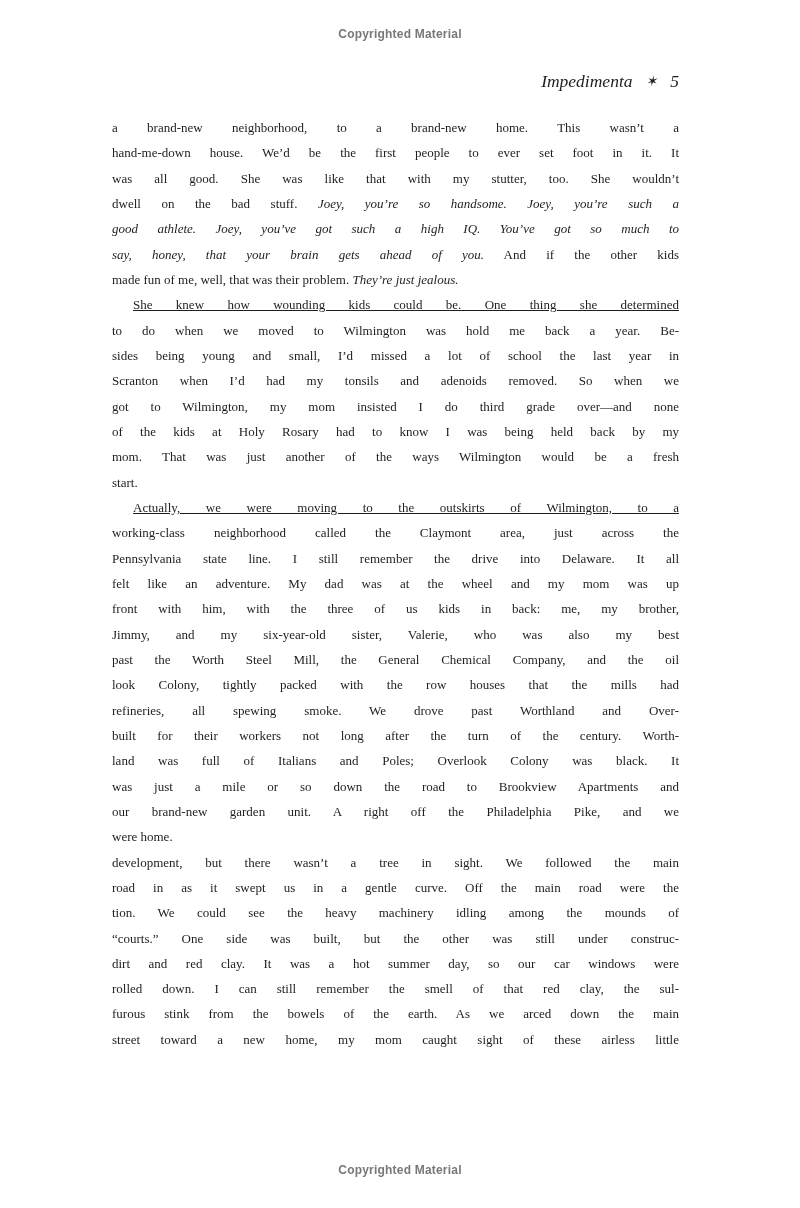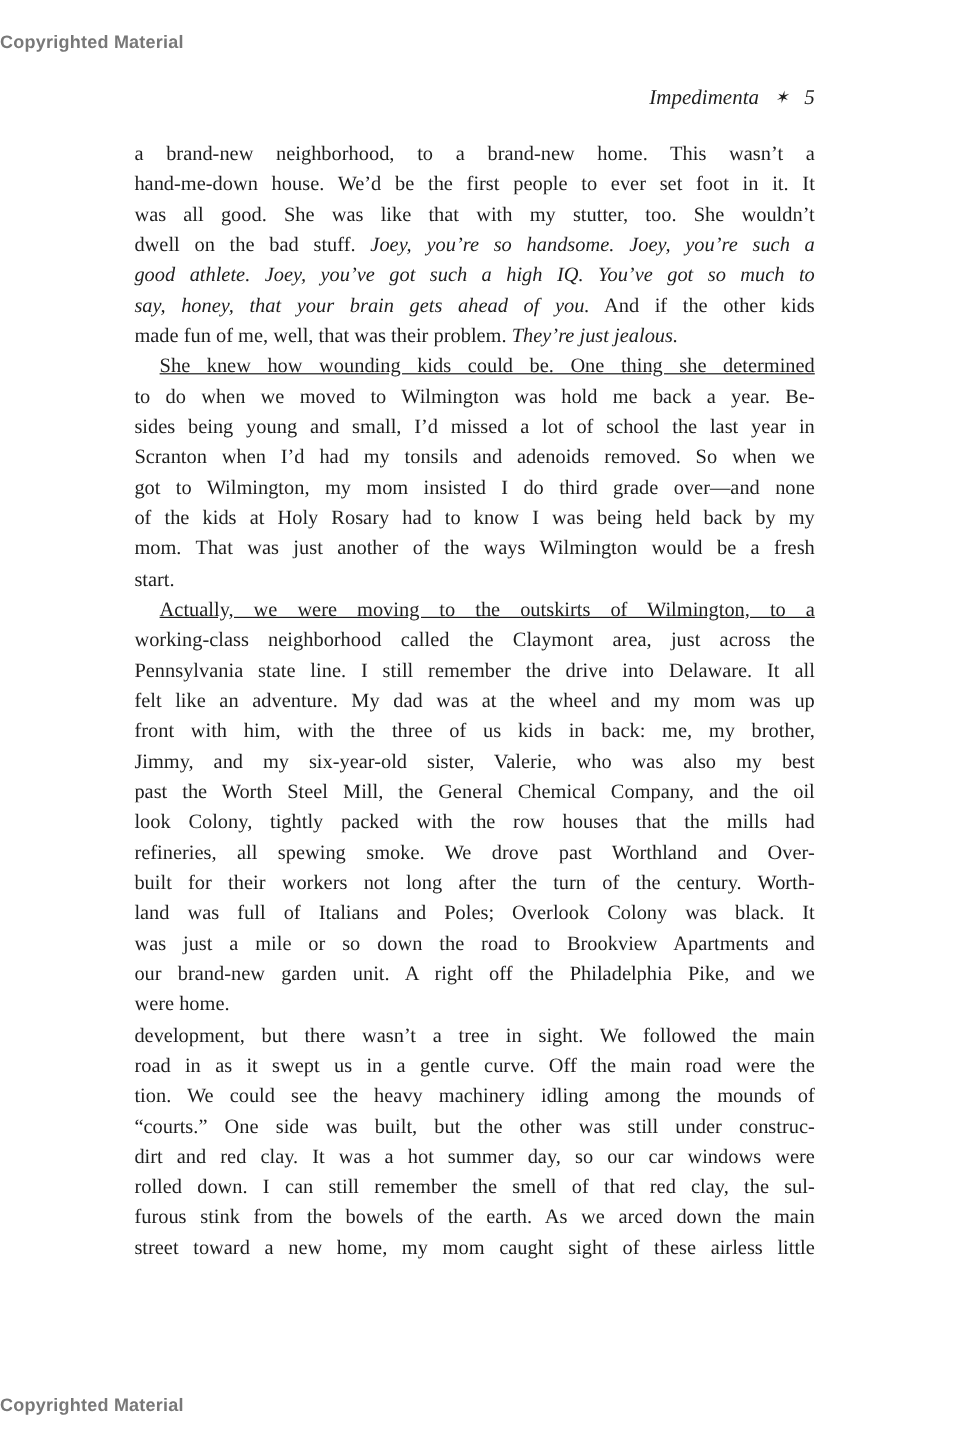--- a/index.html
+++ b/index.html
@@ -14,23 +14,24 @@
   }
   .page {
     position: relative;
     width: 800px; height: 1208px;
     background: var(--page-bg);
     overflow: hidden;
   }
   .copyright {
     position: absolute;
     left: 0; width: 100%;
+    text-align: center;
     font-family: "Liberation Sans", sans-serif;
     font-weight: bold;
-    font-size: 15px;
+    font-size: 12px;
     letter-spacing: 0.2px;
     color: var(--muted-color);
   }
   .copyright.top    { top: 27px; }
   .copyright.bottom { top: 1163px; }
   .running-head {
     position: absolute;
     top: 71px; right: 121px;
     font-family: "Liberation Serif", serif;
     font-style: italic;
@@ -42,21 +43,21 @@
     display: inline-block;
     margin: 0 13px;
     font-size: 14px;
     transform: translateY(-1px);
   }
   .body-text {
     position: absolute;
     left: 112px; top: 115px;
     width: 567px;
     font-family: "Liberation Serif", serif;
-    font-size: 17px;
+    font-size: 13px;
     line-height: 25.33px;
     color: var(--text-color);
   }
   .line {
     text-align: justify;
     text-align-last: justify;
     white-space: normal;
   }
   .line.para-end { text-align-last: left; }
   .line.indent   { text-indent: 21px; text-decoration: underline; }

